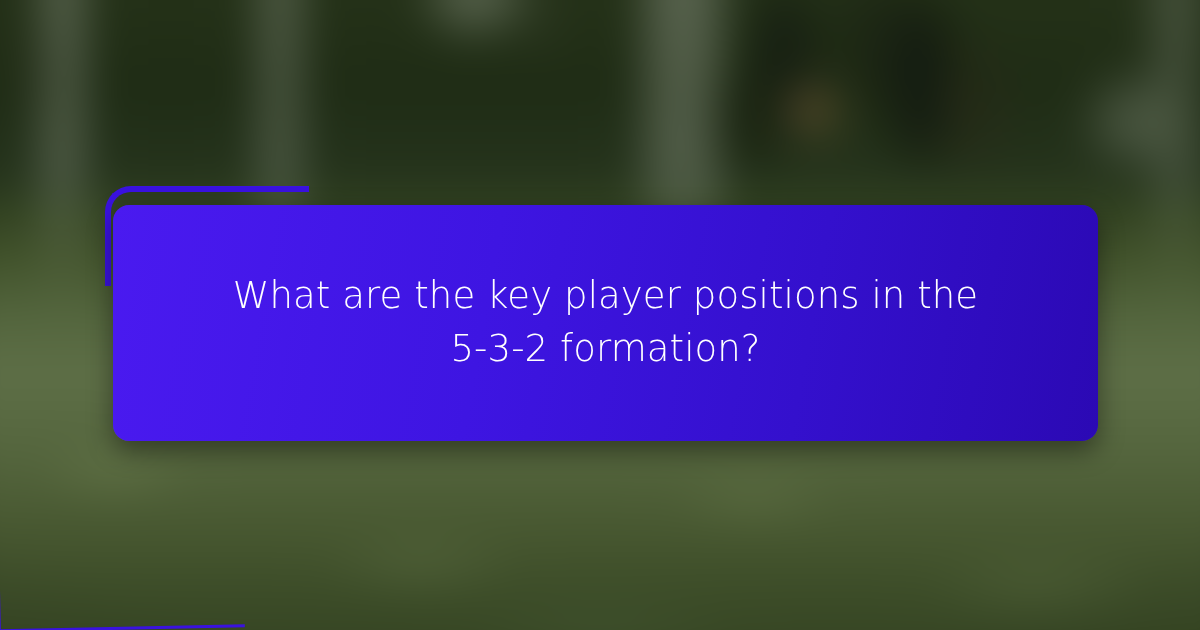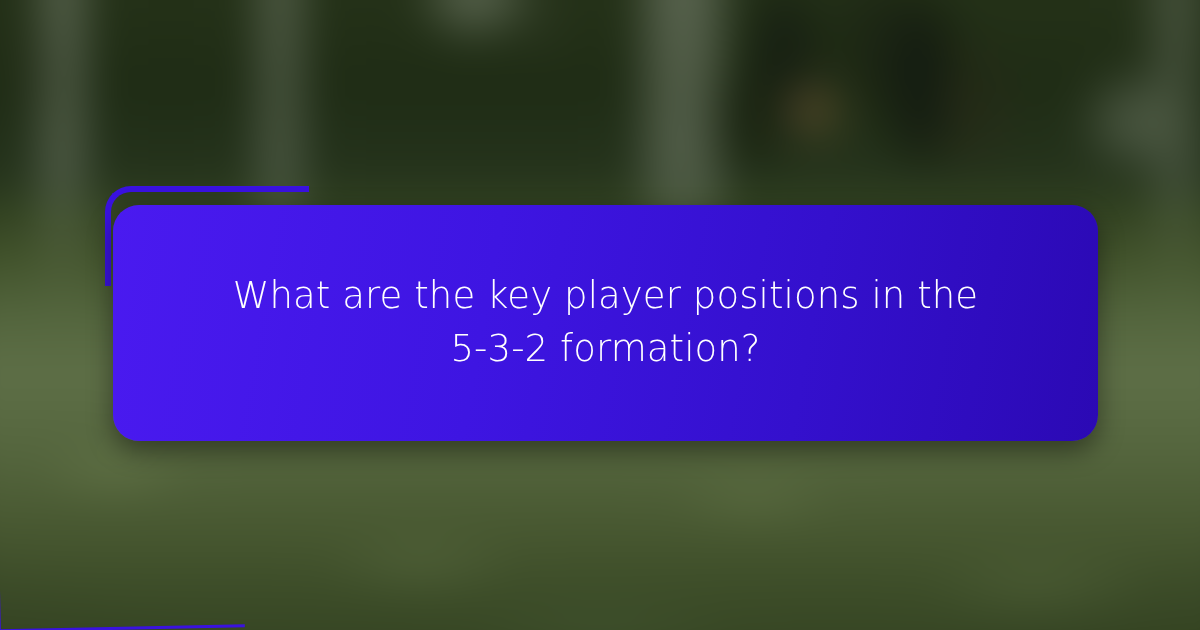--- a/index.html
+++ b/index.html
@@ -148,21 +148,21 @@
     background: linear-gradient(100deg, #3a12e0 0%, #3411d2 45%, #2c0ab8 100%);
   }
 
   
   #card-front {
     position: absolute;
     left: 8px;
     top: 23px;
     width: 985px;
     height: 236px;
-    border-radius: 26px;
+    border-radius: 16px;
     background: linear-gradient(100deg, #4a1af0 0%, #3e15e2 38%, #3410cd 70%, #2b09b4 100%);
     box-shadow: 0 10px 26px rgba(0,0,0,0.42);
     display: flex;
     align-items: center;
     justify-content: center;
   }
 
   #card-title {
     color: #ffffff;
     font-size: 37px;

